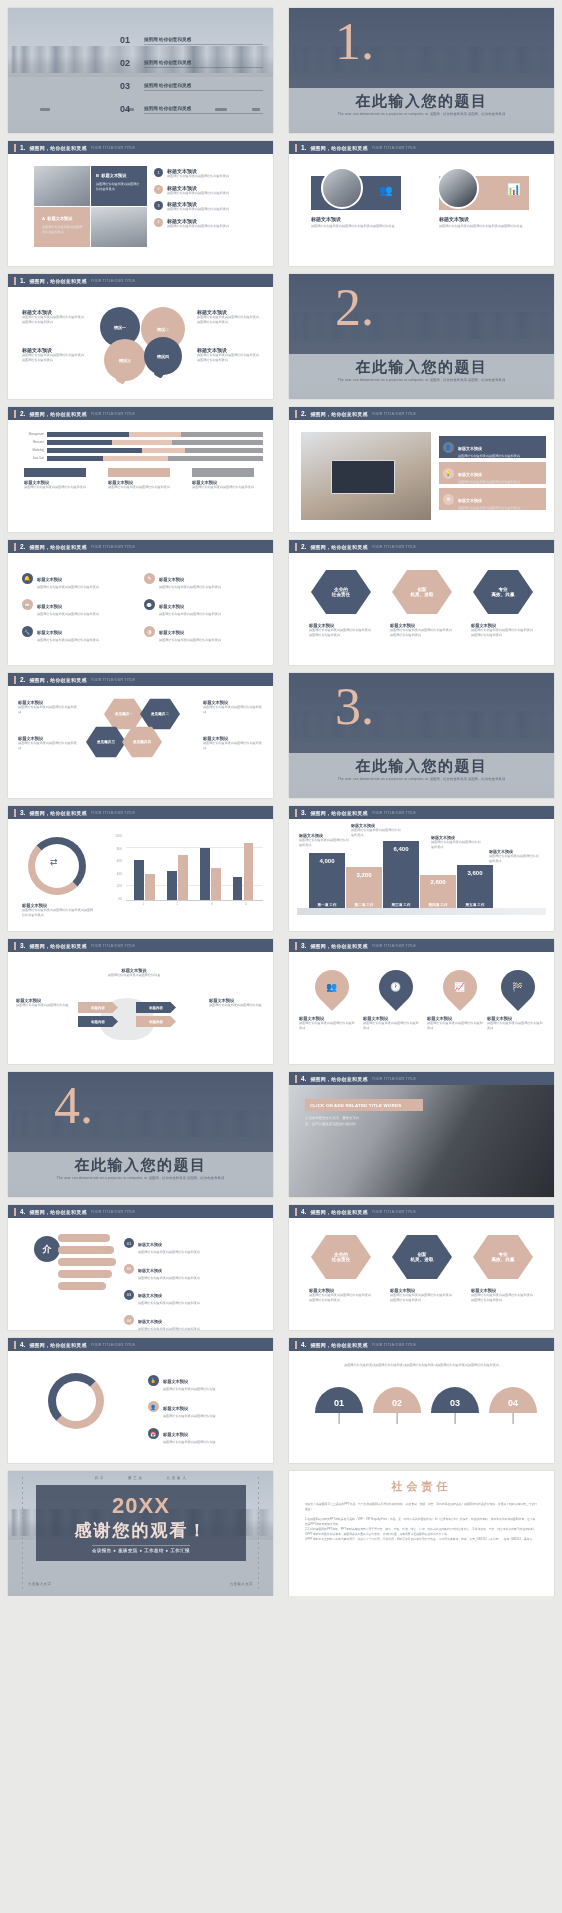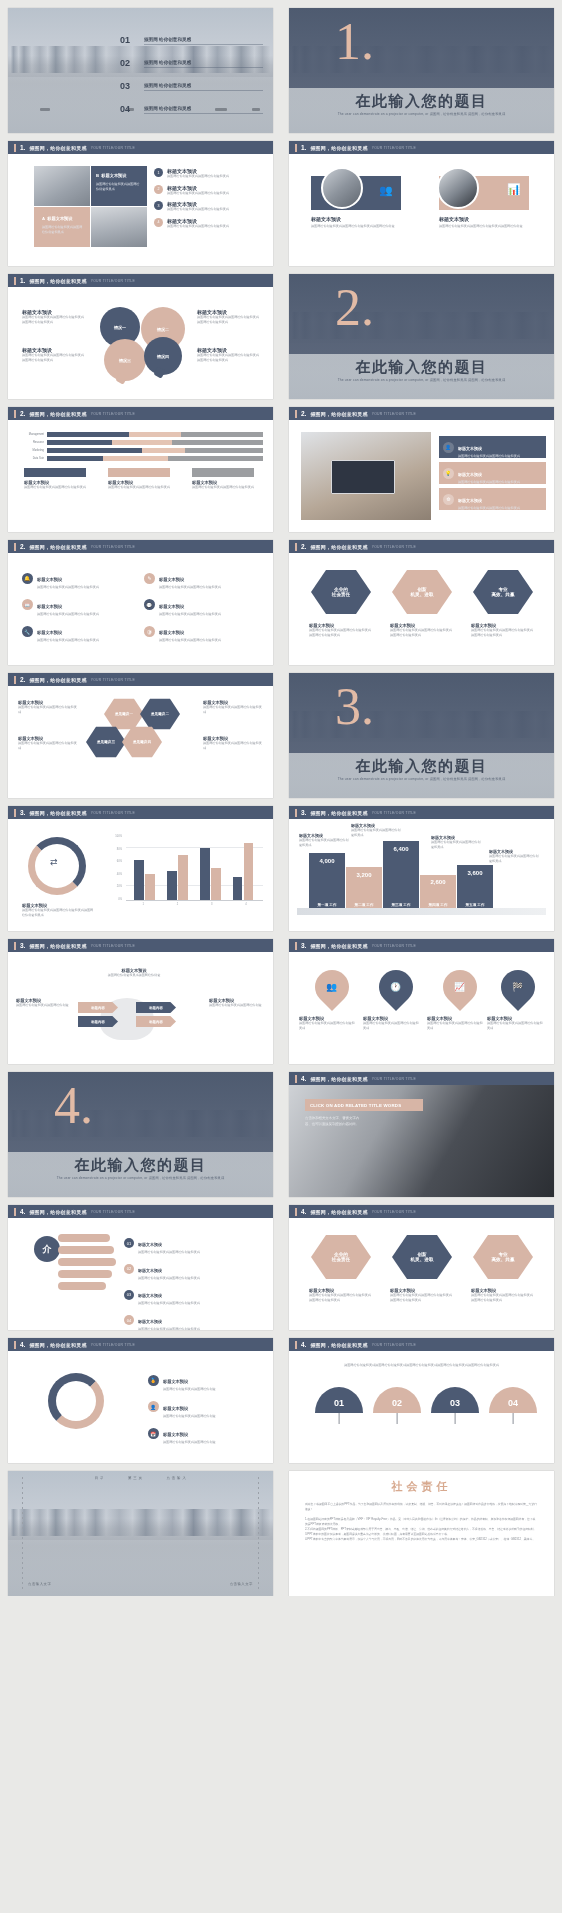--- a/index.html
+++ b/index.html
@@ -933,20 +933,25 @@
   <div class="cell">
     <div class="slide">
       <div class="photo"></div>
       <div class="dash-v" style="left:14px"></div>
       <div class="dash-v" style="right:14px"></div>
       <div style="position:absolute;left:0;right:0;top:5px;display:flex;justify-content:center;gap:24px">
         <span class="corner-t" style="position:static">目 录</span>
         <span class="corner-t" style="position:static">第 三 页</span>
         <span class="corner-t" style="position:static">点 击 输 入</span>
       </div>
+      <div class="final-panel">
+        <div class="final-20">20XX</div>
+        <div class="final-cn">感谢您的观看！</div>
+        <div class="final-sub">会议报告 ● 座谈交流 ● 工作总结 ● 工作汇报</div>
+      </div>
       <div class="corner-t" style="left:20px;bottom:10px">点击输入文字</div>
       <div class="corner-t" style="right:20px;bottom:10px">点击输入文字</div>
     </div>
   </div>
 
   <div class="cell">
     <div class="slide">
       <div class="cw-title">社会责任</div>
       <div class="cw-p" style="margin-top:8px">感谢您下载摄图网平台上提供的PPT作品，为了您和摄图网以及原创作者的利益，请勿复制、传播、销售，否则将承担法律责任！摄图网将对作品进行维权，按照如下维权流程对第三方进行追责！</div>
       <div class="cw-p" style="margin-top:5px">1.在摄图网站拥有的PPT模板是会员品牌（VRF：VIP Royalty-Free）作品，受《中华人民共和国著作法》和《世界版权公约》的保护。作品的所有权、版权和著作权归摄图网所有，您下载的是PPT模板素材的使用权。</div>

